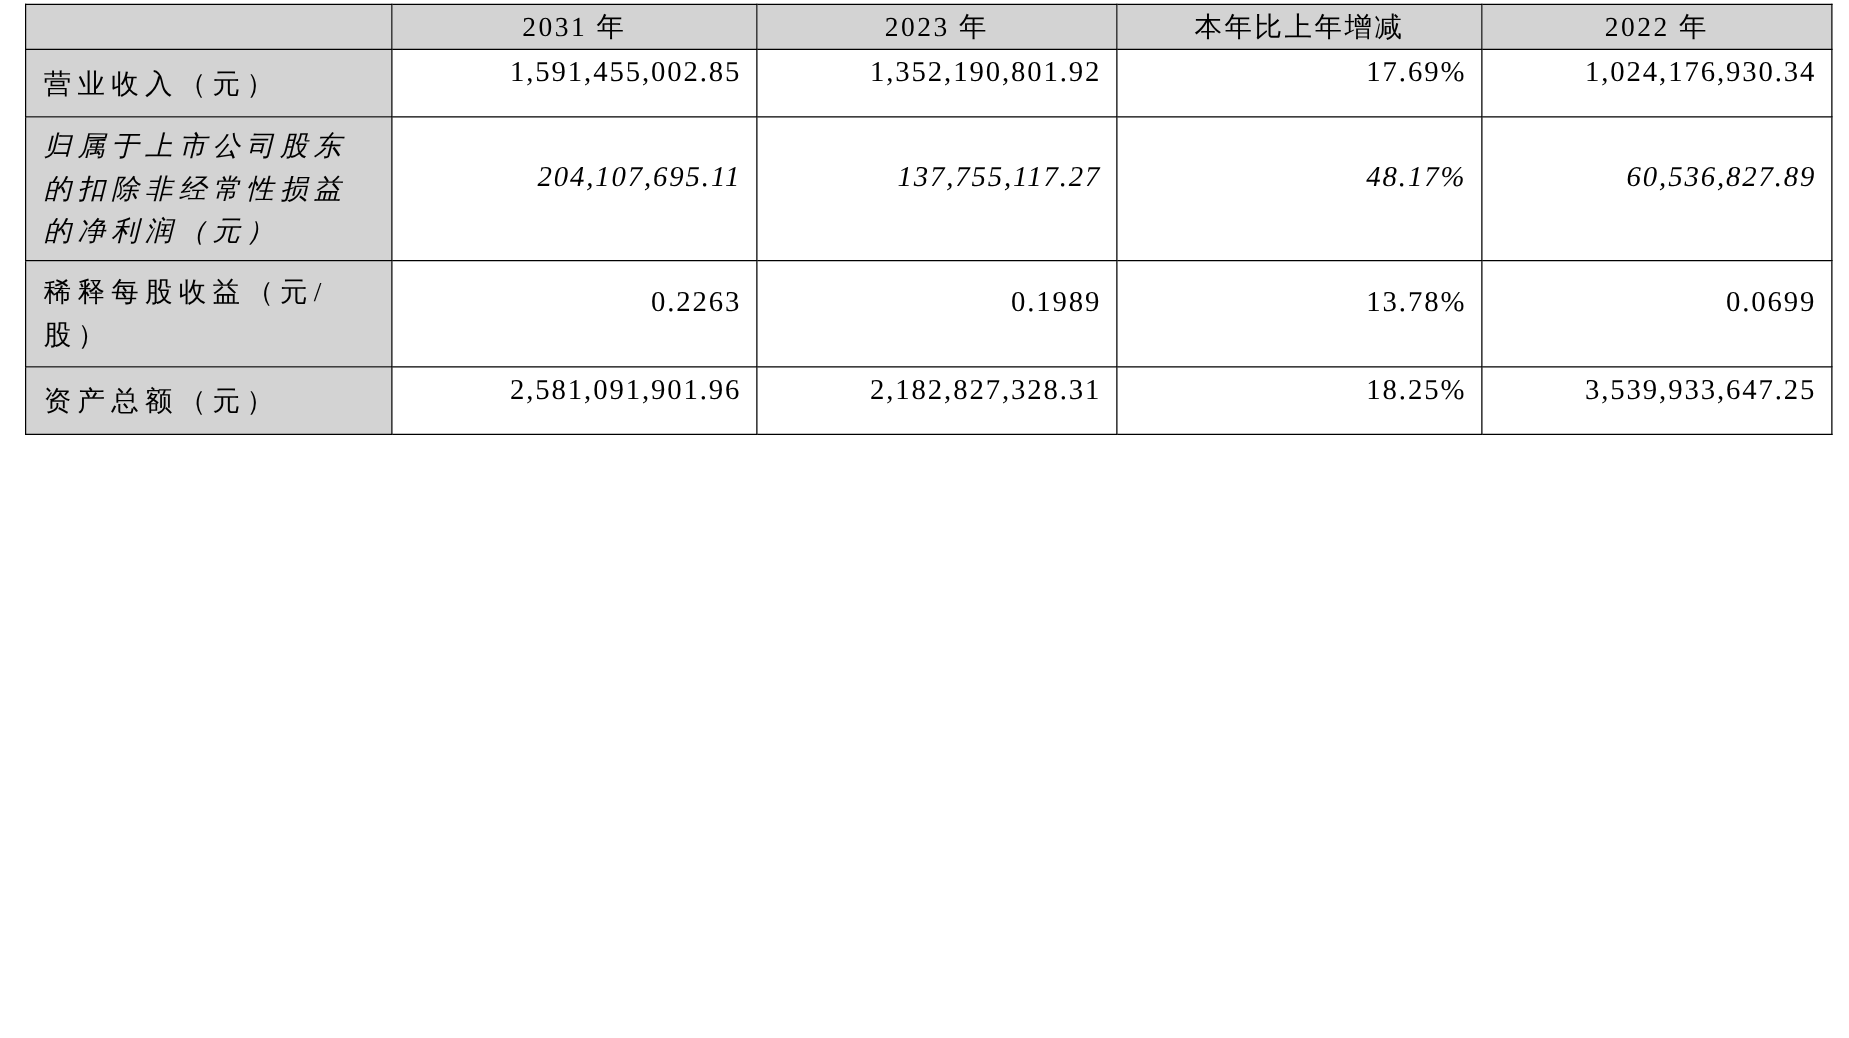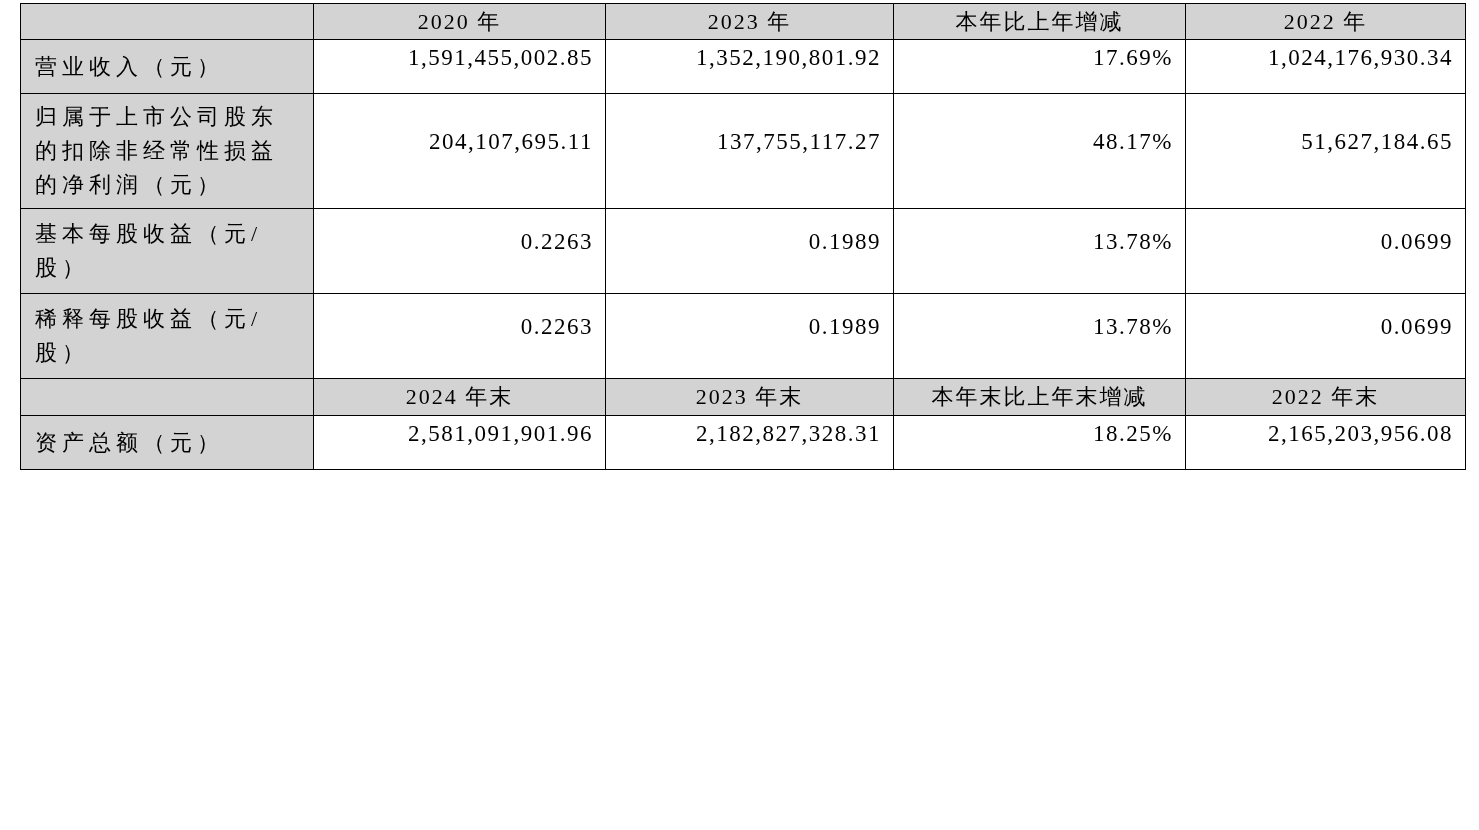--- a/index.html
+++ b/index.html
@@ -54,89 +54,75 @@
     background: var(--cell-bg, #ffffff);
     text-align: right;
     padding: 2px 12px 20px 4px;
     letter-spacing: 1.5px;
     font-size: 23px;
   }
   
   tr.h54  { height: 54px; }
   tr.h85  { height: 85px; }
   tr.h86  { height: 86px; }
-  tr.h115 { height: 115px; }
+  tr.h115 { height: 115px; font-style: italic; }
   tr.h37  { height: 37px; }
   tr.h91  { height: 91px; }
 </style>
 </head>
 <body>
 
 <table class="fin-table">
   <colgroup>
     <col class="c0">
       <col class="c1">
       <col class="c2">
       <col class="c3">
       <col class="c4">
   </colgroup>
   <tbody>
     <tr class="hdr">
       <td class="label"></td>
-      <td>2020 年</td>
+      <td>2031 年</td>
       <td>2023 年</td>
       <td>本年比上年增减</td>
       <td>2022 年</td>
     </tr>
 
     <tr class="h54">
       <td class="label">营业收入（元）</td>
       <td class="num">1,591,455,002.85</td>
       <td class="num">1,352,190,801.92</td>
       <td class="num">17.69%</td>
       <td class="num">1,024,176,930.34</td>
     </tr>
 
 
     <tr class="h115">
       <td class="label">归属于上市公司股东的扣除非经常性损益的净利润（元）</td>
       <td class="num">204,107,695.11</td>
       <td class="num">137,755,117.27</td>
       <td class="num">48.17%</td>
-      <td class="num">51,627,184.65</td>
+      <td class="num">60,536,827.89</td>
     </tr>
 
 
-    <tr class="h85">
-      <td class="label">基本每股收益（元/股）</td>
-      <td class="num">0.2263</td>
-      <td class="num">0.1989</td>
-      <td class="num">13.78%</td>
-      <td class="num">0.0699</td>
-    </tr>
 
     <tr class="h85">
       <td class="label">稀释每股收益（元/股）</td>
       <td class="num">0.2263</td>
       <td class="num">0.1989</td>
       <td class="num">13.78%</td>
       <td class="num">0.0699</td>
     </tr>
 
 
-    <tr class="hdr h37">
-      <td class="label"></td>
-      <td>2024 年末</td>
-      <td>2023 年末</td>
-      <td>本年末比上年末增减</td>
-      <td>2022 年末</td>
-    </tr>
 
     <tr class="h54">
       <td class="label">资产总额（元）</td>
       <td class="num">2,581,091,901.96</td>
       <td class="num">2,182,827,328.31</td>
       <td class="num">18.25%</td>
-      <td class="num">2,165,203,956.08</td>
+      <td class="num">3,539,933,647.25</td>
     </tr>
 
   </tbody>
 </table>
 
 </body></html>

